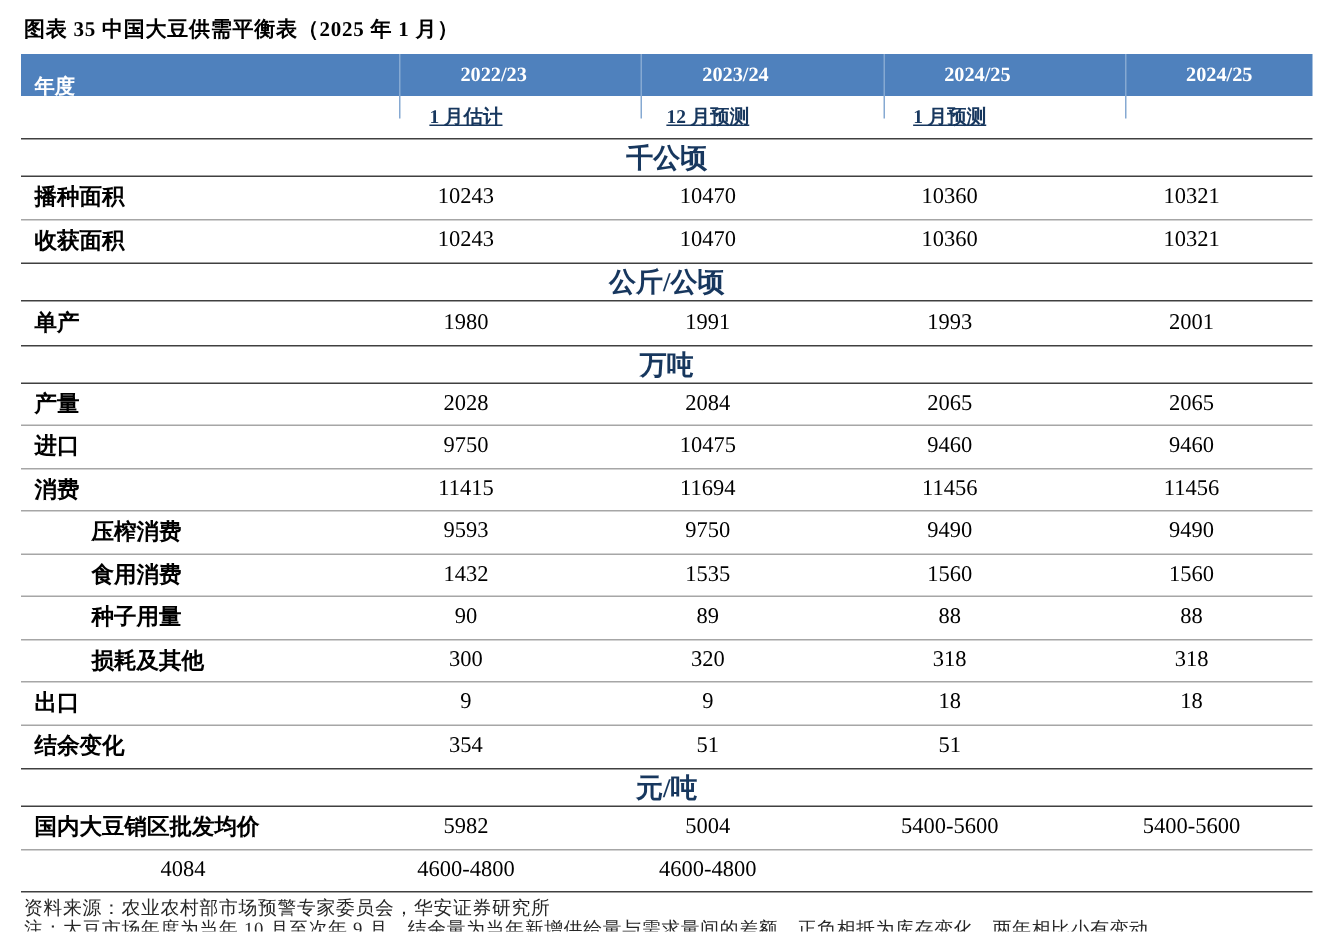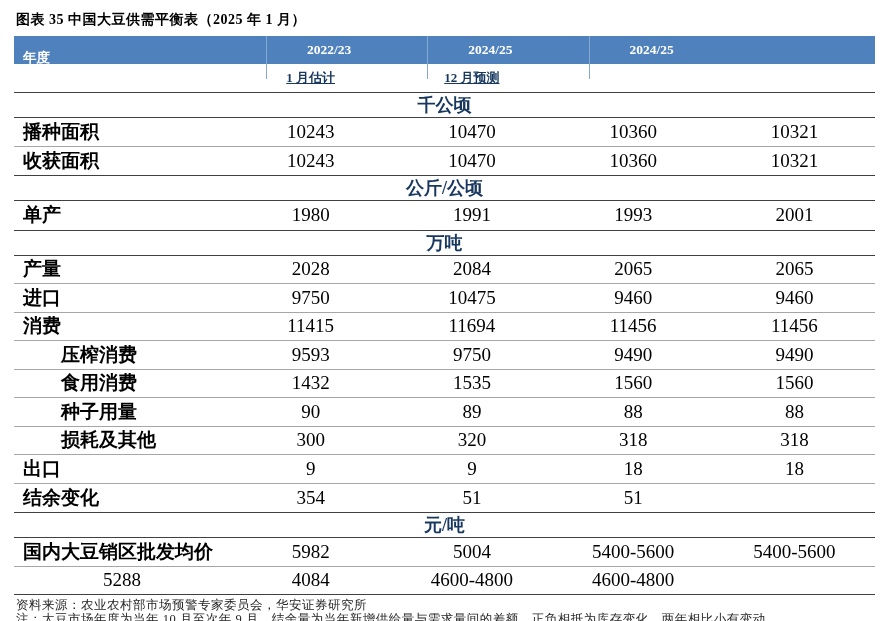--- a/index.html
+++ b/index.html
@@ -23,21 +23,21 @@
   .header-row .cell { text-align:center; }
   .header-row .cell.first { text-align:left; padding-left:9px; }
   .header-row .cell + .cell { border-left:1px solid #86A9D2; height:43px; line-height:28px; }
   .subheader-row { height:28px; font-size:13px; font-weight:bold; color:#17375E;text-decoration:underline; }
   .subheader-row .cell { text-align:center; }
   .unit-row {
     height:26px; border-top:1.5px solid #404040; border-bottom:1.5px solid #404040;
     display:flex; align-items:center; justify-content:center;
     font-size:18px; font-weight:bold; color:#17375E;
   }
-  .data-row { height:28.5px; font-size:19px; }
+  .data-row { height:28.5px; font-size:15px; }
   .data-row .cell { text-align:center; }
   .data-row .cell.first {
     text-align:left; padding-left:9px; font-weight:bold; color:#000;
   }
   .data-row .cell.first.indent { padding-left:47px; }
   .data-row { border-bottom:1px solid #A6A6A6; }
   .data-row.last-in-section { border-bottom:none; }
   .data-row.table-end { border-bottom:1.5px solid #404040; }
   .source-line {
     position:absolute; left:16px; top:597px;
@@ -52,28 +52,30 @@
 <body>
 
 <div class="page">
   <div class="doc-title">图表 35 中国大豆供需平衡表（2025 年 1 月）</div>
 
   <div class="table-wrap">
     <div class="row header-row">
       <div class="cell first">年度</div>
 
     <div class="cell">2022/23</div>
+        <div class="cell">2023/24</div>
         <div class="cell">2024/25</div>
         <div class="cell">2024/25</div>
       </div>
     <div class="row subheader-row">
       <div class="cell first"></div>
 
     <div class="cell">1 月估计</div>
         <div class="cell">12 月预测</div>
+        <div class="cell">1 月预测</div>
       </div>
     <div>
         <div class="unit-row">千公顷</div>
         <div class="row data-row">
           <div class="cell first">播种面积</div>
           <div class="cell">10243</div>
           <div class="cell">10470</div>
           <div class="cell">10360</div>
           <div class="cell">10321</div>
         </div>
@@ -157,21 +159,20 @@
         </div>
         <div class="unit-row">元/吨</div>
         <div class="row data-row">
           <div class="cell first">国内大豆销区批发均价</div>
           <div class="cell">5982</div>
           <div class="cell">5004</div>
           <div class="cell">5400-5600</div>
           <div class="cell">5400-5600</div>
         </div>
         <div class="row data-row table-end">
-          <div class="cell">5288</div>
           <div class="cell">4084</div>
           <div class="cell">4600-4800</div>
           <div class="cell">4600-4800</div>
         </div>
       </div>
   </div>
 
   <div class="source-line">资料来源：农业农村部市场预警专家委员会，华安证券研究所</div>
   <div class="note-line">注：大豆市场年度为当年 10 月至次年 9 月，结余量为当年新增供给量与需求量间的差额，正负相抵为库存变化，两年相比小有变动</div>
 </div>

